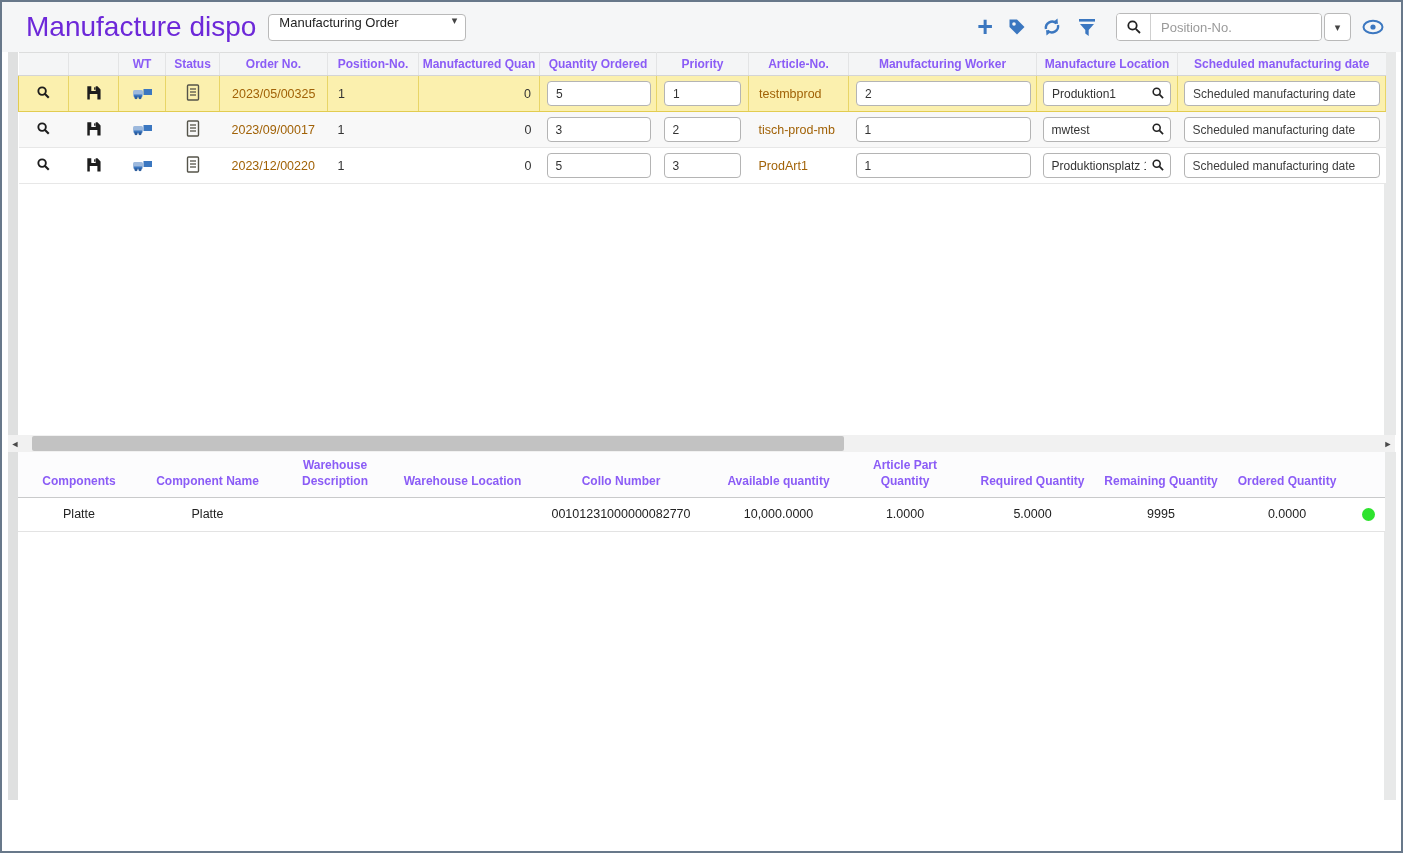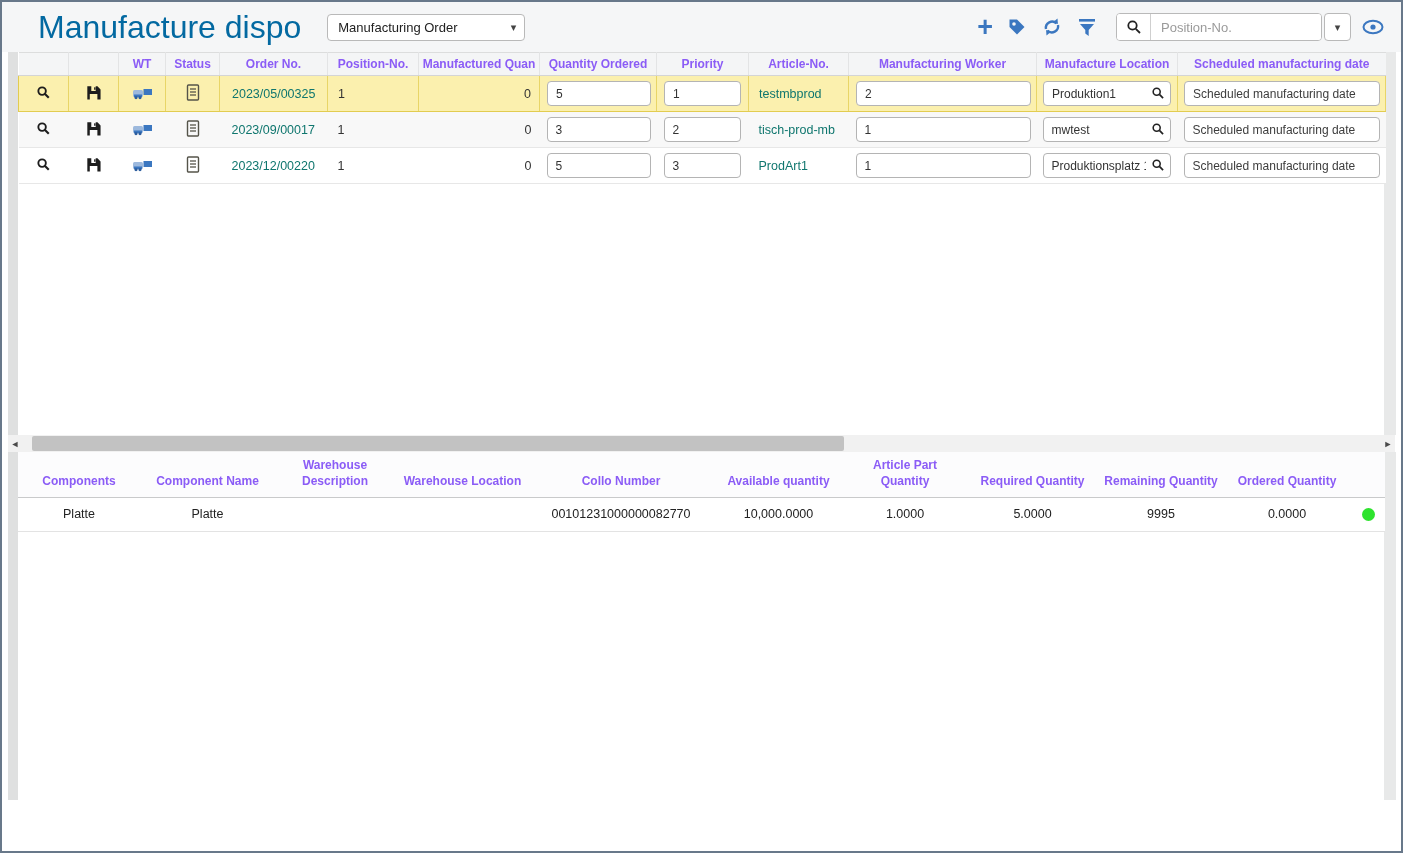--- a/index.html
+++ b/index.html
@@ -7,24 +7,24 @@
   .window {
     position:relative; width:1403px; height:853px;
     border:2px solid #68788a; background:#fff; overflow:hidden;
   }
 
   
   .topbar {
     position:absolute; top:0; left:0; right:0; height:50px;
     background:#f5f6f7; display:flex; align-items:center;
   }
-  .page-title { margin-left:36px; font-size:32px; color:#0369a1; letter-spacing:0; white-space:nowrap; }
+  .page-title { margin-left:24px; font-size:28px; color:#6d28d9; letter-spacing:0; white-space:nowrap; }
   .view-select {
-    margin-left:26px; width:198px; height:27px; background:#fff;
-    border:1px solid #b9b9b9; border-radius:4px; display:flex; align-items:center;
+    margin-left:12px; width:198px; height:27px; background:#fff;
+    border:1px solid #b9b9b9; border-radius:4px; display:flex; 
     padding:0 8px 0 10px; cursor:pointer;
   }
   .view-select .sel-text { font-size:13px; color:#222; flex:1; }
   .caret { font-size:11px; color:#444; line-height:1; }
   .topbar-right { margin-left:auto; display:flex; align-items:center; margin-right:16px; }
   .tool-icon { margin:0 7px; display:flex; align-items:center; cursor:pointer; }
   .plus-glyph { font-size:27px; font-weight:bold; color:#3b77c0; line-height:20px; }
   .searchgroup {
     display:flex; align-items:stretch; height:28px; margin-left:12px;
     border:1px solid #b9b9b9; border-radius:4px; background:#fff; overflow:hidden;
@@ -61,21 +61,21 @@
   .orders tbody tr.striped { background:#f8f8f8; }
   .orders tbody td { border-bottom:1px solid #e7e7e7; font-size:12.5px; color:#333; vertical-align:middle; }
   .orders tbody tr.highlighted { background:#fbf0ae; }
   .orders tbody tr.highlighted td {
     border-top:1px solid #e2cc50; border-bottom:1px solid #e2cc50; border-right:1px solid #e8d567;
   }
   .orders tbody tr.highlighted td:first-child { border-left:1px solid #e2cc50; }
   .al { text-align:left; padding-left:12px; }
   .ar { text-align:right; padding-right:8px; }
   .ac { text-align:center; }
-  .order-link { color:#0f766e; text-decoration:none; cursor:pointer; }
+  .order-link { color:#a16207; text-decoration:none; cursor:pointer; }
   .icon-btn { display:inline-flex; align-items:center; justify-content:center; width:100%; cursor:pointer; }
 
   .cell-input {
     height:25px; border:1px solid #b4b4b4; border-radius:4px; background:#fff;
     font-size:12px; color:#333; padding:0 8px; outline:none;
     font-family:"Liberation Sans", sans-serif; vertical-align:middle;
   }
   .cell-input::placeholder { color:#3d3d3d; }
   .w-qty { width:104px; margin-left:7px; }
   .w-pri { width:77px;  margin-left:7px; }

